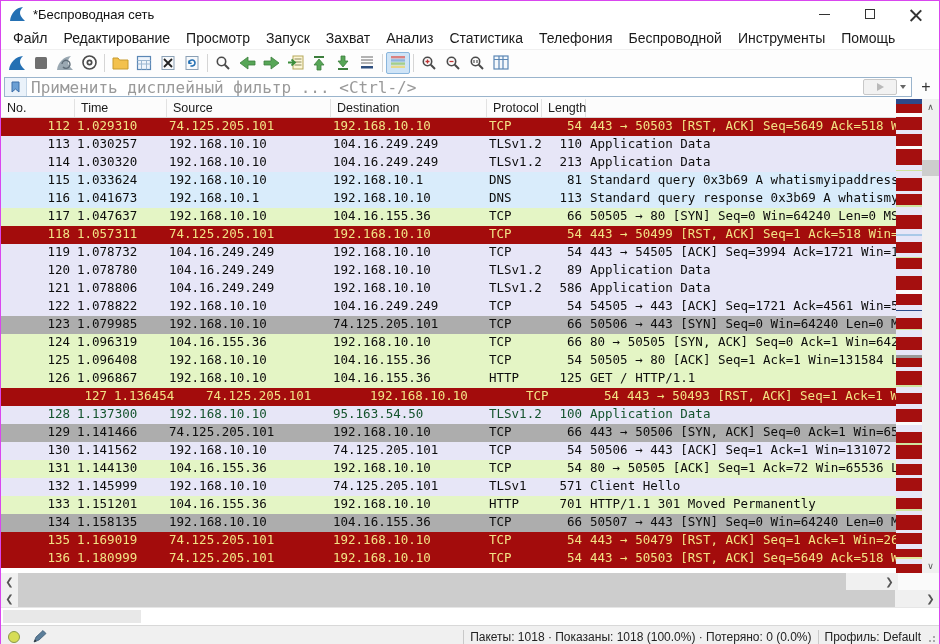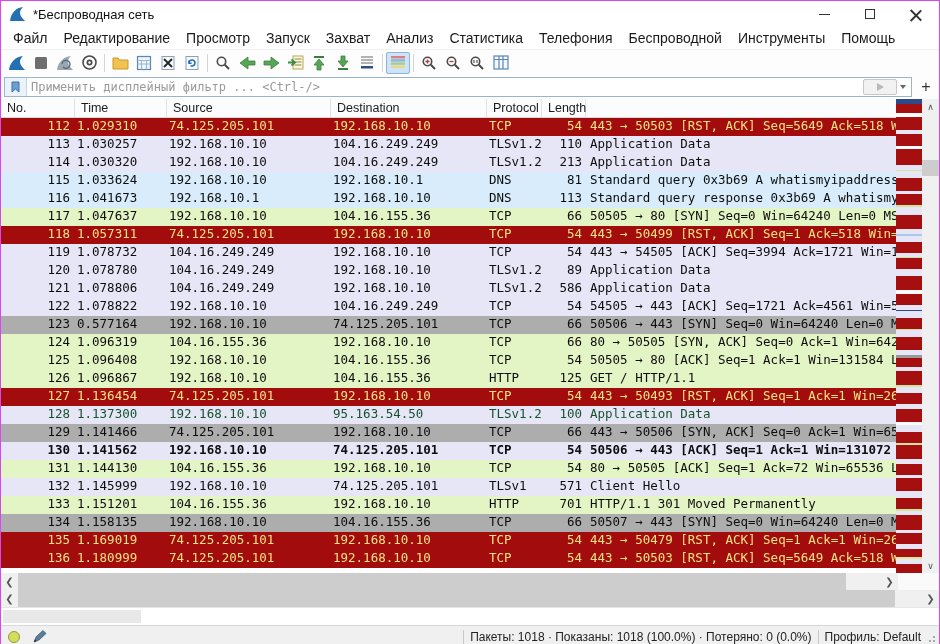--- a/index.html
+++ b/index.html
@@ -34,21 +34,21 @@
   .tsep { width:1px; height:18px; background:#d5d5d5; margin:0 3px; }
 
   
   .filterbar { height:24px; display:flex; align-items:center; padding:1px 3px;
                background:#fdfdfd; flex:0 0 auto; }
   .filter-box { flex:1; height:20px; display:flex; align-items:center;
                 border:1px solid #9ab4cc; background:#ffffff; }
   .bookmark-box { width:22px; height:100%; background:#eaf2fa; border-right:1px solid #c5d6e6;
                   display:flex; align-items:center; justify-content:center; }
   .filter-input { flex:1; height:100%; border:none; outline:none; padding:0 4px;
-                  font-family:"DejaVu Sans Mono", monospace; font-size:12px; color:#8b5cf6; }
+                  font-family:"DejaVu Sans Mono", monospace; font-size:16px; color:#8b5cf6; }
   .filter-input::placeholder { color:#9a9a9a; }
   .apply-btn { width:34px; height:16px; border:1px solid #c8c8c8; border-radius:2px;
                background:#f2f2f2; display:flex; align-items:center; justify-content:center; margin-right:2px;}
   .apply-arrow { width:0;height:0;border-top:4px solid transparent;border-bottom:4px solid transparent;
                  border-left:7px solid #b9b9b9; }
   .dd-caret { width:0;height:0;border-left:3.5px solid transparent;border-right:3.5px solid transparent;
               border-top:4px solid #666; margin:0 5px 0 1px; }
   .plus-btn { width:20px; height:20px; margin-left:4px; display:flex; align-items:center;
               justify-content:center; font-size:16px; color:#333; }
 
@@ -306,28 +306,28 @@
           <div class="prow" style="background: rgb(231, 230, 247); color: rgb(13, 13, 13);"><div class="c0">113</div><div class="c1">1.030257</div><div class="c2">192.168.10.10</div><div class="c3">104.16.249.249</div><div class="c4">TLSv1.2</div><div class="c5">110</div><div class="c6">Application Data</div></div>
           <div class="prow" style="background: rgb(231, 230, 247); color: rgb(13, 13, 13);"><div class="c0">114</div><div class="c1">1.030320</div><div class="c2">192.168.10.10</div><div class="c3">104.16.249.249</div><div class="c4">TLSv1.2</div><div class="c5">213</div><div class="c6">Application Data</div></div>
           <div class="prow" style="background: rgb(217, 236, 251); color: rgb(13, 13, 13);"><div class="c0">115</div><div class="c1">1.033624</div><div class="c2">192.168.10.10</div><div class="c3">192.168.10.1</div><div class="c4">DNS</div><div class="c5">81</div><div class="c6">Standard query 0x3b69 A whatismyipaddress</div></div>
           <div class="prow" style="background: rgb(217, 236, 251); color: rgb(13, 13, 13);"><div class="c0">116</div><div class="c1">1.041673</div><div class="c2">192.168.10.1</div><div class="c3">192.168.10.10</div><div class="c4">DNS</div><div class="c5">113</div><div class="c6">Standard query response 0x3b69 A whatismy</div></div>
           <div class="prow" style="background: rgb(228, 245, 197); color: rgb(13, 13, 13);"><div class="c0">117</div><div class="c1">1.047637</div><div class="c2">192.168.10.10</div><div class="c3">104.16.155.36</div><div class="c4">TCP</div><div class="c5">66</div><div class="c6">50505 → 80 [SYN] Seq=0 Win=64240 Len=0 MS</div></div>
           <div class="prow" style="background: rgb(163, 12, 12); color: rgb(242, 227, 133);"><div class="c0">118</div><div class="c1">1.057311</div><div class="c2">74.125.205.101</div><div class="c3">192.168.10.10</div><div class="c4">TCP</div><div class="c5">54</div><div class="c6">443 → 50499 [RST, ACK] Seq=1 Ack=518 Win=</div></div>
           <div class="prow" style="background: rgb(231, 230, 247); color: rgb(13, 13, 13);"><div class="c0">119</div><div class="c1">1.078732</div><div class="c2">104.16.249.249</div><div class="c3">192.168.10.10</div><div class="c4">TCP</div><div class="c5">54</div><div class="c6">443 → 54505 [ACK] Seq=3994 Ack=1721 Win=1</div></div>
           <div class="prow" style="background: rgb(231, 230, 247); color: rgb(13, 13, 13);"><div class="c0">120</div><div class="c1">1.078780</div><div class="c2">104.16.249.249</div><div class="c3">192.168.10.10</div><div class="c4">TLSv1.2</div><div class="c5">89</div><div class="c6">Application Data</div></div>
           <div class="prow" style="background: rgb(231, 230, 247); color: rgb(13, 13, 13);"><div class="c0">121</div><div class="c1">1.078806</div><div class="c2">104.16.249.249</div><div class="c3">192.168.10.10</div><div class="c4">TLSv1.2</div><div class="c5">586</div><div class="c6">Application Data</div></div>
           <div class="prow" style="background: rgb(231, 230, 247); color: rgb(13, 13, 13);"><div class="c0">122</div><div class="c1">1.078822</div><div class="c2">192.168.10.10</div><div class="c3">104.16.249.249</div><div class="c4">TCP</div><div class="c5">54</div><div class="c6">54505 → 443 [ACK] Seq=1721 Ack=4561 Win=5</div></div>
-          <div class="prow" style="background: rgb(173, 173, 173); color: rgb(13, 13, 13);"><div class="c0">123</div><div class="c1">0.577164</div><div class="c2">192.168.10.10</div><div class="c3">74.125.205.101</div><div class="c4">TCP</div><div class="c5">66</div><div class="c6">50506 → 443 [SYN] Seq=0 Win=64240 Len=0 M</div></div>
+          <div class="prow" style="background: rgb(173, 173, 173); color: rgb(13, 13, 13);"><div class="c0">123</div><div class="c1">1.079985</div><div class="c2">192.168.10.10</div><div class="c3">74.125.205.101</div><div class="c4">TCP</div><div class="c5">66</div><div class="c6">50506 → 443 [SYN] Seq=0 Win=64240 Len=0 M</div></div>
           <div class="prow" style="background: rgb(228, 245, 197); color: rgb(13, 13, 13);"><div class="c0">124</div><div class="c1">1.096319</div><div class="c2">104.16.155.36</div><div class="c3">192.168.10.10</div><div class="c4">TCP</div><div class="c5">66</div><div class="c6">80 → 50505 [SYN, ACK] Seq=0 Ack=1 Win=642</div></div>
           <div class="prow" style="background: rgb(228, 245, 197); color: rgb(13, 13, 13);"><div class="c0">125</div><div class="c1">1.096408</div><div class="c2">192.168.10.10</div><div class="c3">104.16.155.36</div><div class="c4">TCP</div><div class="c5">54</div><div class="c6">50505 → 80 [ACK] Seq=1 Ack=1 Win=131584 L</div></div>
           <div class="prow" style="background: rgb(228, 245, 197); color: rgb(13, 13, 13);"><div class="c0">126</div><div class="c1">1.096867</div><div class="c2">192.168.10.10</div><div class="c3">104.16.155.36</div><div class="c4">HTTP</div><div class="c5">125</div><div class="c6">GET / HTTP/1.1</div></div>
-          <div class="prow" style="background: rgb(163, 12, 12); color: rgb(242, 227, 133);"><div class="c0">127</div><div class="c1">1.136454</div><div class="c2">74.125.205.101</div><div class="c3">192.168.10.10</div><div class="c4">TCP</div><div class="c5">54</div><div class="c6">443 → 50493 [RST, ACK] Seq=1 Ack=1 Win=26</div></div>
+          <div class="prow" style="background: rgb(163, 12, 12); color: rgb(242, 227, 133); padding-left: 37px;"><div class="c0">127</div><div class="c1">1.136454</div><div class="c2">74.125.205.101</div><div class="c3">192.168.10.10</div><div class="c4">TCP</div><div class="c5">54</div><div class="c6">443 → 50493 [RST, ACK] Seq=1 Ack=1 Win=26</div></div>
           <div class="prow" style="background: rgb(231, 230, 247); color: #14532d;"><div class="c0">128</div><div class="c1">1.137300</div><div class="c2">192.168.10.10</div><div class="c3">95.163.54.50</div><div class="c4">TLSv1.2</div><div class="c5">100</div><div class="c6">Application Data</div></div>
           <div class="prow" style="background: rgb(173, 173, 173); color: rgb(13, 13, 13);"><div class="c0">129</div><div class="c1">1.141466</div><div class="c2">74.125.205.101</div><div class="c3">192.168.10.10</div><div class="c4">TCP</div><div class="c5">66</div><div class="c6">443 → 50506 [SYN, ACK] Seq=0 Ack=1 Win=65</div></div>
-          <div class="prow" style="background: rgb(231, 230, 247); color: rgb(13, 13, 13); font-weight: bold;"><div class="c0">130</div><div class="c1">1.141562</div><div class="c2">192.168.10.10</div><div class="c3">74.125.205.101</div><div class="c4">TCP</div><div class="c5">54</div><div class="c6">50506 → 443 [ACK] Seq=1 Ack=1 Win=131072</div></div>
+          <div class="prow" style="background: rgb(231, 230, 247); color: rgb(13, 13, 13);"><div class="c0">130</div><div class="c1">1.141562</div><div class="c2">192.168.10.10</div><div class="c3">74.125.205.101</div><div class="c4">TCP</div><div class="c5">54</div><div class="c6">50506 → 443 [ACK] Seq=1 Ack=1 Win=131072</div></div>
           <div class="prow" style="background: rgb(228, 245, 197); color: rgb(13, 13, 13);"><div class="c0">131</div><div class="c1">1.144130</div><div class="c2">104.16.155.36</div><div class="c3">192.168.10.10</div><div class="c4">TCP</div><div class="c5">54</div><div class="c6">80 → 50505 [ACK] Seq=1 Ack=72 Win=65536 L</div></div>
           <div class="prow" style="background: rgb(231, 230, 247); color: rgb(13, 13, 13);"><div class="c0">132</div><div class="c1">1.145999</div><div class="c2">192.168.10.10</div><div class="c3">74.125.205.101</div><div class="c4">TLSv1</div><div class="c5">571</div><div class="c6">Client Hello</div></div>
           <div class="prow" style="background: rgb(228, 245, 197); color: rgb(13, 13, 13);"><div class="c0">133</div><div class="c1">1.151201</div><div class="c2">104.16.155.36</div><div class="c3">192.168.10.10</div><div class="c4">HTTP</div><div class="c5">701</div><div class="c6">HTTP/1.1 301 Moved Permanently</div></div>
           <div class="prow" style="background: rgb(173, 173, 173); color: rgb(13, 13, 13);"><div class="c0">134</div><div class="c1">1.158135</div><div class="c2">192.168.10.10</div><div class="c3">104.16.155.36</div><div class="c4">TCP</div><div class="c5">66</div><div class="c6">50507 → 443 [SYN] Seq=0 Win=64240 Len=0 M</div></div>
           <div class="prow" style="background: rgb(163, 12, 12); color: rgb(242, 227, 133);"><div class="c0">135</div><div class="c1">1.169019</div><div class="c2">74.125.205.101</div><div class="c3">192.168.10.10</div><div class="c4">TCP</div><div class="c5">54</div><div class="c6">443 → 50479 [RST, ACK] Seq=1 Ack=1 Win=26</div></div>
           <div class="prow" style="background: rgb(163, 12, 12); color: rgb(242, 227, 133);"><div class="c0">136</div><div class="c1">1.180999</div><div class="c2">74.125.205.101</div><div class="c3">192.168.10.10</div><div class="c4">TCP</div><div class="c5">54</div><div class="c6">443 → 50503 [RST, ACK] Seq=5649 Ack=518 W</div></div>
         </div>
     </div>
     <div class="minimap">
         <div style="flex-grow: 3; background: rgb(45, 74, 138);"></div>

